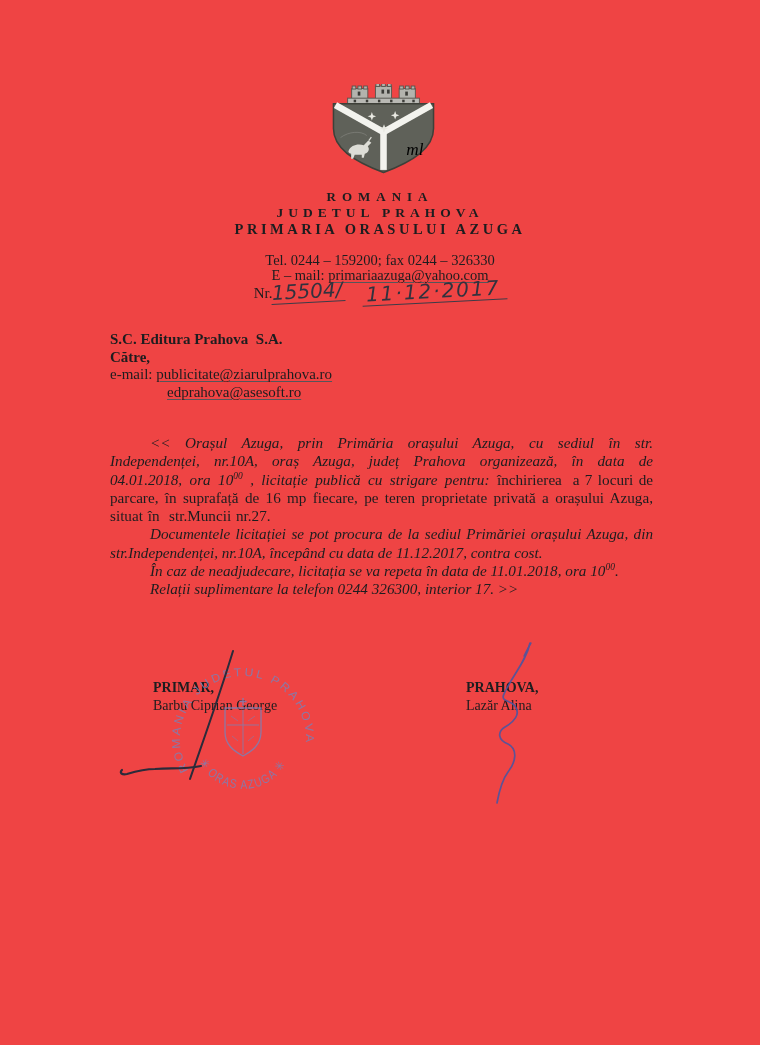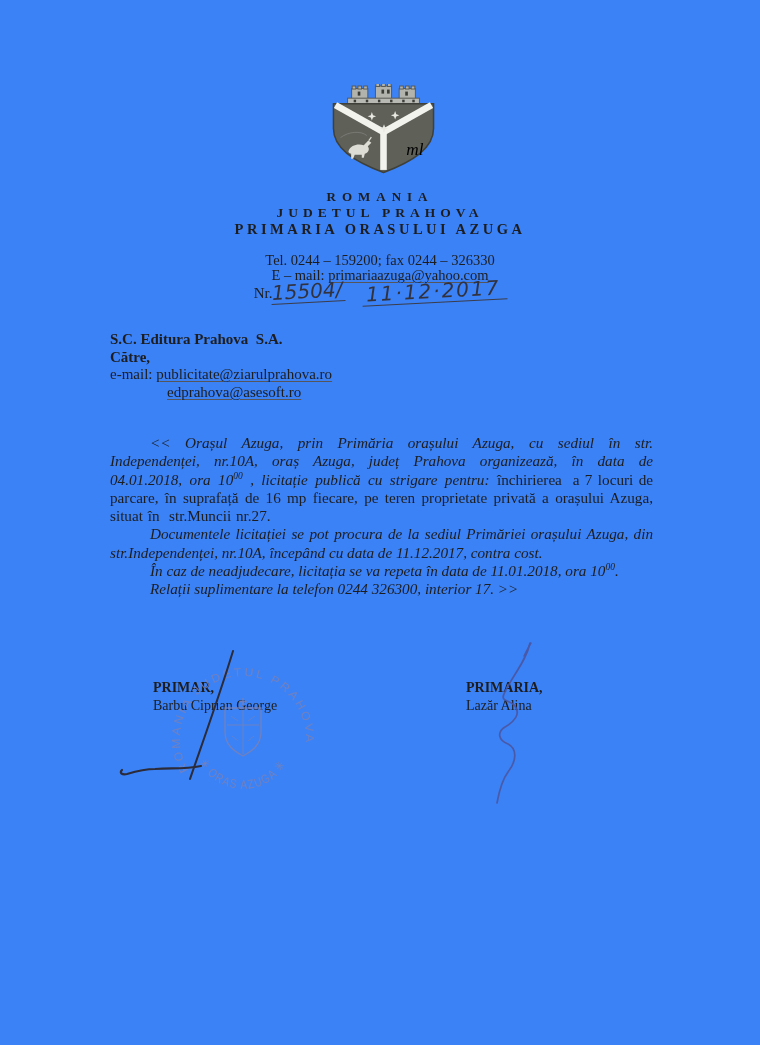--- a/index.html
+++ b/index.html
@@ -1,18 +1,18 @@
 <!DOCTYPE html>
 <html><head>
 <meta charset="utf-8">
 <style>
   html,body{margin:0;padding:0;background:#e9e9e9;}
   .paper{
     position:relative;width:760px;height:1045px;margin:0 auto;
-    background:#3b82f6;overflow:hidden;
+    background:#ef4444;overflow:hidden;
     font-family:"Liberation Serif", serif;color:#1d1d1f;
   }
   [data-bind]{white-space:pre-wrap;}
 
   
   .hline{position:absolute;left:0;right:0;text-align:center;line-height:16px;}
   .h-country{top:189px;font-weight:bold;font-size:13px;letter-spacing:6px;}
   .h-county{top:205px;font-weight:bold;font-size:13.5px;letter-spacing:5px;}
   .h-institution{top:221px;font-weight:bold;font-size:14.5px;letter-spacing:3.5px;}
   .h-address{top:237px;font-size:14.5px;}
@@ -134,21 +134,21 @@
     <p class="bp" data-bind="document.body.p2">Documentele licitației se pot procura de la sediul Primăriei orașului Azuga, din str.Independenței, nr.10A, începând cu data de 11.12.2017, contra cost.</p>
     <p class="bp"><span data-bind="document.body.p3_a">În caz de neadjudecare, licitația se va repeta în data de 11.01.2018, ora 10</span><sup data-bind="document.body.p3_sup">00</sup><span data-bind="document.body.p3_b">.</span></p>
     <p class="bp" data-bind="document.body.p4">Relații suplimentare la telefon 0244 326300, interior 17. &gt;&gt;</p>
   </div>
 
   <div class="sigblock sig-left">
     <div class="sig-title" data-bind="document.signatures.left_title">PRIMAR,</div>
     <div data-bind="document.signatures.left_name">Barbu Ciprian George</div>
   </div>
   <div class="sigblock sig-right">
-    <div class="sig-title" data-bind="document.signatures.right_title">PRIMARIA,</div>
+    <div class="sig-title" data-bind="document.signatures.right_title">PRAHOVA,</div>
     <div data-bind="document.signatures.right_name">Lazăr Alina</div>
   </div>
 
   <svg class="stamp" viewBox="0 0 182 182">
     <defs>
       <path id="arcTop" d="M 36.4 122.5 A 63 63 0 1 1 151.9 107.3" fill="none"></path>
       <path id="arcBottom" d="M 46.9 114.5 A 50 50 0 0 0 135.1 114.5" fill="none"></path>
     </defs>
     <text font-family="Liberation Sans, sans-serif" font-size="11.5" letter-spacing="2.5" fill="#7b81b6">
       <textPath href="#arcTop" startOffset="0" textLength="236" lengthAdjust="spacingAndGlyphs" data-bind="document.stamp.ring_text">ROMANIA JUDETUL PRAHOVA</textPath>

